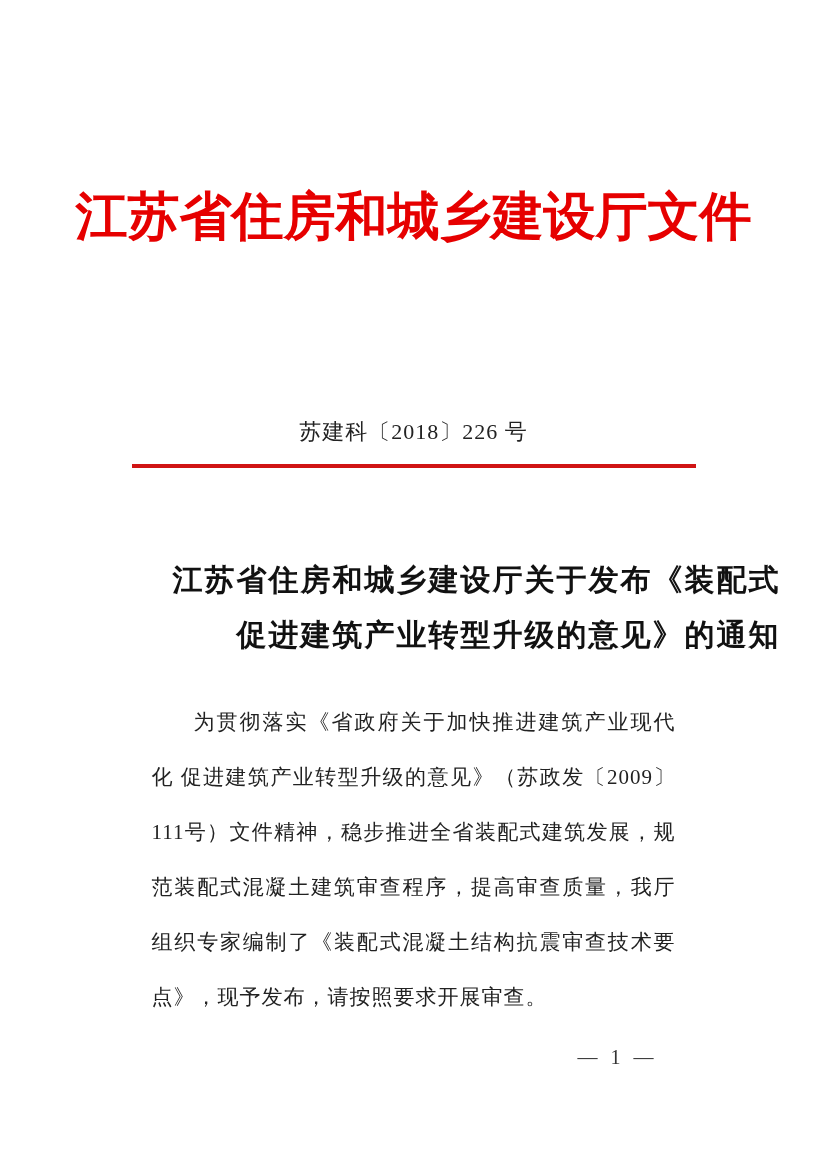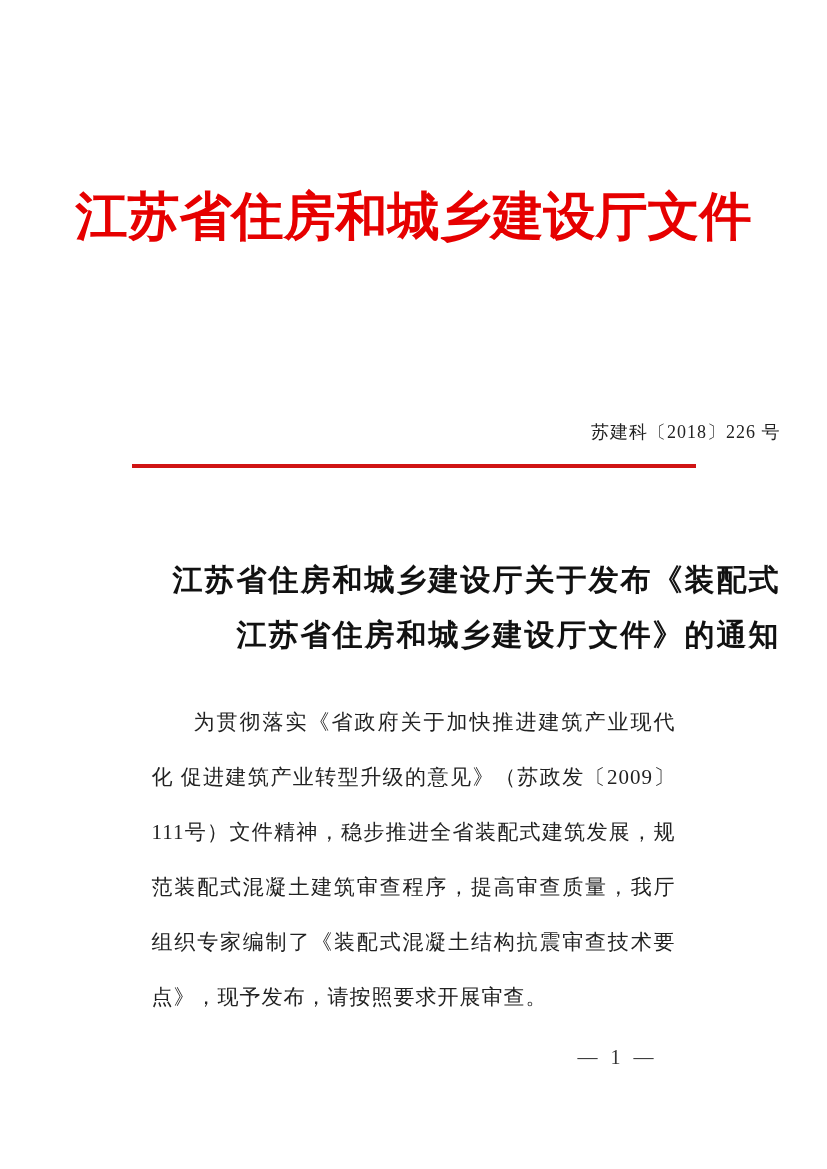--- a/index.html
+++ b/index.html
@@ -22,22 +22,22 @@
     font-size: 52px;
     font-weight: bold;
     letter-spacing: 0px;
     color: #e60000;
     white-space: nowrap;
   }
   .doc-number {
     margin-top: 155px;
     height: 30px;
     line-height: 30px;
-    text-align: right;
-    font-size: 18px;
+    text-align: center;
+    font-size: 22px;
     letter-spacing: 1px;
     color: #222222;
   }
   .red-divider {
     margin: 17px 85px 0 85px;
     height: 4px;
     background: #d01414;
   }
   .doc-title {
     margin-top: 84px;
@@ -79,21 +79,21 @@
 <div class="page">
 
   <div class="header-title">江苏省住房和城乡建设厅文件</div>
 
   <div class="doc-number">苏建科〔2018〕226 号</div>
 
   <div class="red-divider"></div>
 
   <div class="doc-title">
     <div>江苏省住房和城乡建设厅关于发布《装配式</div>
-    <div>江苏省住房和城乡建设厅文件》的通知</div>
+    <div>促进建筑产业转型升级的意见》的通知</div>
   </div>
 
   <div class="body-block">
     <div class="paragraph">为贯彻落实《省政府关于加快推进建筑产业现代化 促进建筑产业转型升级的意见》（苏政发〔2009〕111号）文件精神，稳步推进全省装配式建筑发展，规范装配式混凝土建筑审查程序，提高审查质量，我厅组织专家编制了《装配式混凝土结构抗震审查技术要点》，现予发布，请按照要求开展审查。</div>
   </div>
 
   <div class="page-number">— 1 —</div>
 
 </div>
 

